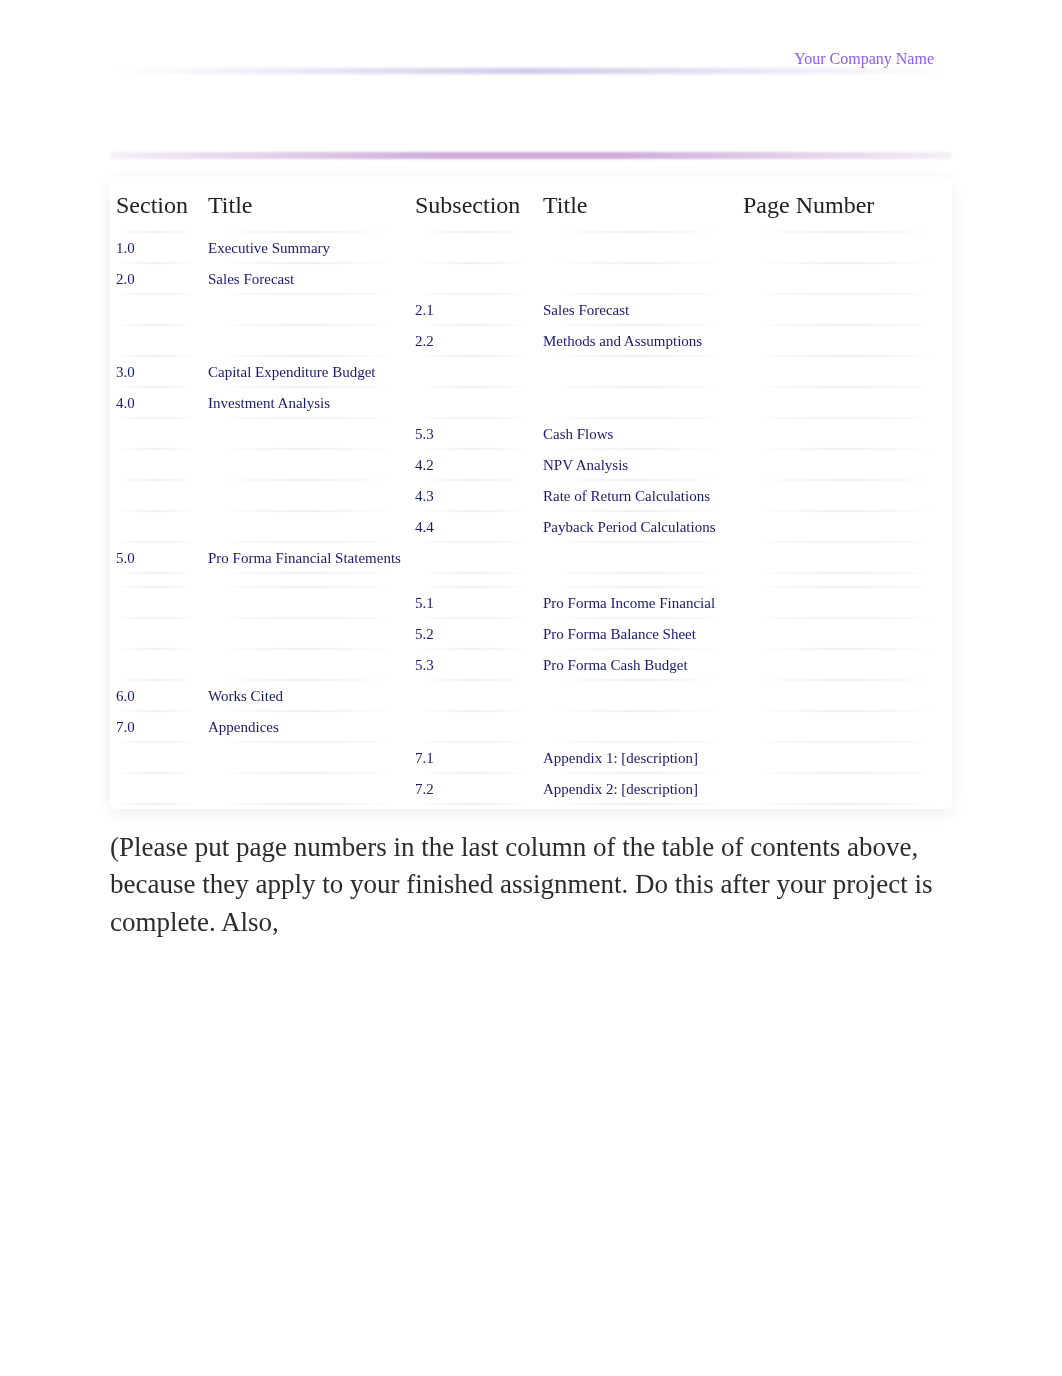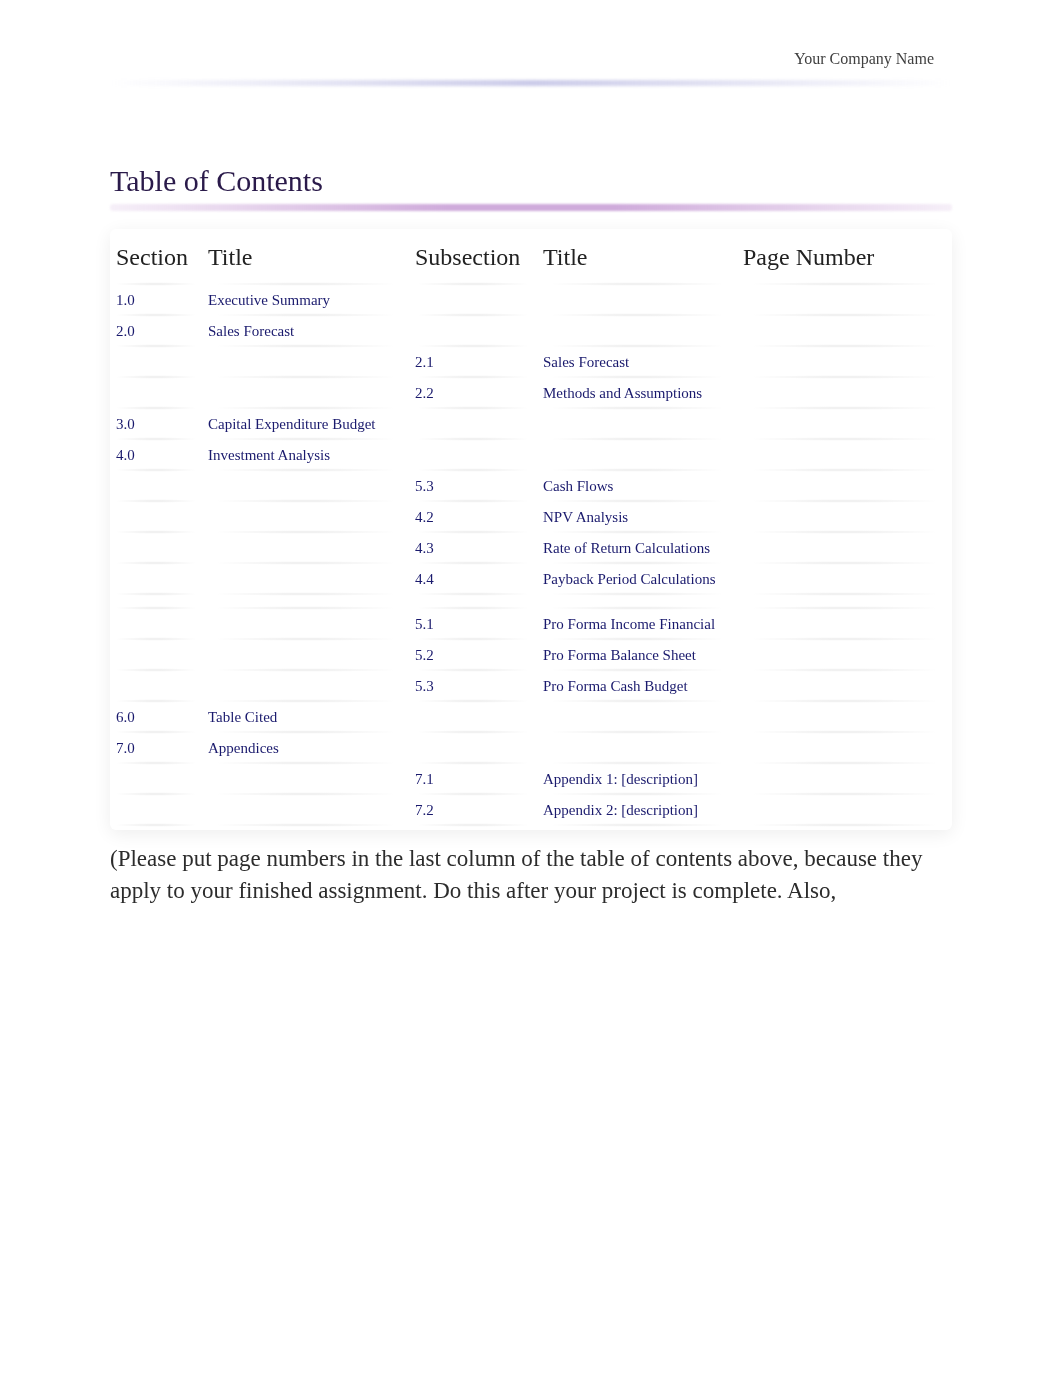--- a/index.html
+++ b/index.html
@@ -13,23 +13,23 @@
     width: 1062px;
     height: 1376px;
     position: relative;
   }
   .page {
     padding: 50px 110px 0 110px;
   }
   .company-header {
     text-align: right;
     font-size: 16px;
-    color: #404040;
+    color: #8b5cf6;
     padding-right: 18px;
-    padding-bottom: 12px;
+    padding-bottom: 0;
   }
   .header-rule {
     height: 6px;
     background: linear-gradient(to right, rgba(170,170,220,0.0), rgba(160,160,215,0.55), rgba(170,170,220,0.0));
     border-radius: 3px;
     filter: blur(1.5px);
     margin-bottom: 78px;
   }
   .toc-title {
     font-size: 30px;
@@ -85,35 +85,34 @@
     position: absolute;
     left: 0;
     right: 0;
     bottom: -1px;
     height: 4px;
     background: radial-gradient(closest-side, rgba(0,0,0,0.08), rgba(0,0,0,0) 90%);
     pointer-events: none;
   }
 
   .body-text {
-    margin-top: 13px;
-    font-size: 23px;
+    margin-top: 20px;
+    font-size: 27px;
     line-height: 1.38;
     color: #2c2c2c;
   }
 </style>
 </head>
 <body>
 
 <div class="page">
 
   <div class="company-header">Your Company Name</div>
   <div class="header-rule"></div>
 
-  <h1 class="toc-title">Table of Contents</h1>
   <div class="toc-title-rule"></div>
 
   <div class="toc-table-wrap">
     <table class="toc">
       <colgroup>
         <col class="section">
         <col class="title1">
         <col class="subsection">
         <col class="title2">
         <col class="page">
@@ -193,20 +192,27 @@
             <td></td>
           </tr>
           <tr class="sep">
             <td></td>
             <td></td>
             <td>4.4</td>
             <td>Payback Period Calculations</td>
             <td></td>
           </tr>
           <tr class="sep">
+            <td>5.0</td>
+            <td>Pro Forma Financial Statements</td>
+            <td></td>
+            <td></td>
+            <td></td>
+          </tr>
+          <tr class="sep">
             <td></td>
             <td></td>
             <td></td>
             <td></td>
             <td></td>
           </tr>
           <tr class="sep">
             <td></td>
             <td></td>
             <td>5.1</td>
@@ -222,21 +228,21 @@
           </tr>
           <tr class="sep">
             <td></td>
             <td></td>
             <td>5.3</td>
             <td>Pro Forma Cash Budget</td>
             <td></td>
           </tr>
           <tr class="sep">
             <td>6.0</td>
-            <td>Table Cited</td>
+            <td>Works Cited</td>
             <td></td>
             <td></td>
             <td></td>
           </tr>
           <tr class="sep">
             <td>7.0</td>
             <td>Appendices</td>
             <td></td>
             <td></td>
             <td></td>

